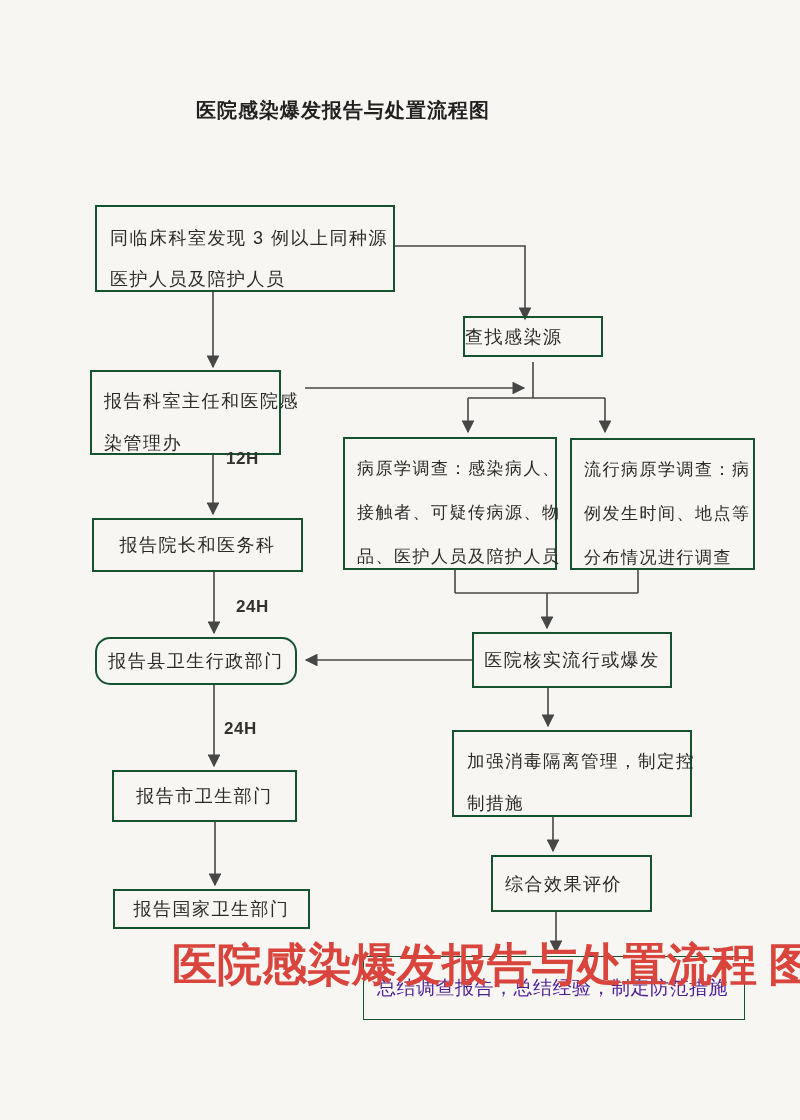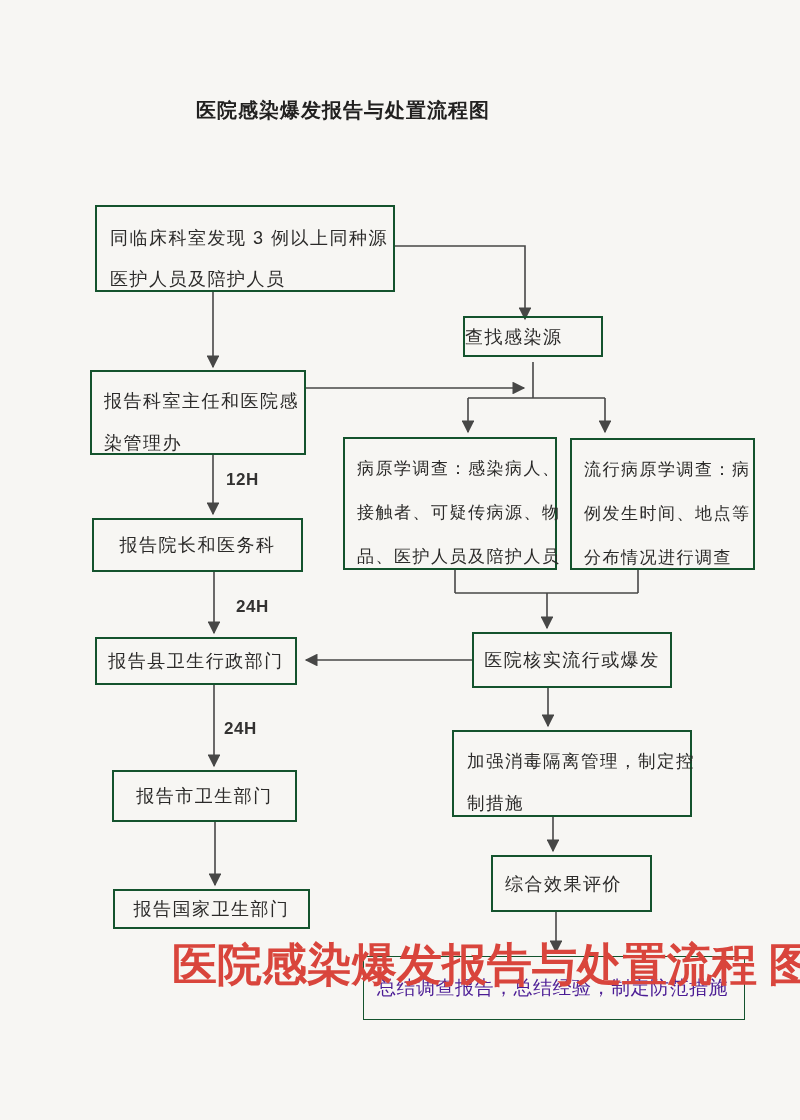--- a/index.html
+++ b/index.html
@@ -108,21 +108,21 @@
 
   <div class="node" style="left:95px;top:205px;width:300px;height:87px;padding:11px 8px 0 13px;line-height:41px;">
     <span class="line">同临床科室发现 3 例以上同种源</span>
     <span class="line">医护人员及陪护人员</span>
   </div>
 
   <div class="node leftpad" style="left:463px;top:316px;width:140px;height:41px;">
     <span class="line">查找感染源</span>
   </div>
 
-  <div class="node" style="left:90px;top:370px;width:216px;height:85px;padding:8px 6px 12px 12px;line-height:42px;">
+  <div class="node" style="left:90px;top:370px;width:191px;height:85px;padding:8px 6px 12px 12px;line-height:42px;">
     <span class="line">报告科室主任和医院感</span>
     <span class="line">染管理办</span>
   </div>
 
   <div class="node" style="left:343px;top:437px;width:214px;height:133px;padding:8px 4px 0 12px;line-height:44px;font-size:17px;">
     <span class="line">病原学调查：感染病人、</span>
     <span class="line">接触者、可疑传病源、物</span>
     <span class="line">品、医护人员及陪护人员</span>
   </div>
 
@@ -133,21 +133,21 @@
   </div>
 
   <div class="node center" style="left:92px;top:518px;width:211px;height:54px;">
     <span class="line">报告院长和医务科</span>
   </div>
 
   <div class="node center" style="left:472px;top:632px;width:200px;height:56px;text-align:center;">
     <span class="line">医院核实流行或爆发</span>
   </div>
 
-  <div class="node center" style="left:95px;top:637px;width:202px;height:48px;">
+  <div class="node center" style="left:95px;top:637px;width:202px;height:48px;border-radius:15px;">
     <span class="line">报告县卫生行政部门</span>
   </div>
 
   <div class="node" style="left:452px;top:730px;width:240px;height:87px;padding:8px 4px 0 13px;line-height:42px;font-size:17.5px;">
     <span class="line">加强消毒隔离管理，制定控</span>
     <span class="line">制措施</span>
   </div>
 
   <div class="node center" style="left:112px;top:770px;width:185px;height:52px;">
     <span class="line">报告市卫生部门</span>
@@ -158,21 +158,21 @@
   </div>
 
   <div class="node center" style="left:113px;top:889px;width:197px;height:40px;">
     <span class="line">报告国家卫生部门</span>
   </div>
 
   <div class="node leftpad" style="left:363px;top:956px;width:382px;height:64px;padding-left:13px;font-size:19px;letter-spacing:0.5px;border-width:1.5px;">
     <span class="line faded-text">总结调查报告，总结经验，制定防范措施</span>
   </div>
 
-  <div class="edge-label" style="left:226px;top:470px;text-align:center;">12H</div>
+  <div class="edge-label" style="left:226px;top:449px;text-align:center;">12H</div>
   <div class="edge-label" style="left:236px;top:597px;">24H</div>
   <div class="edge-label" style="left:224px;top:719px;">24H</div>
 
   <div class="red-overlay">
     <span class="line">医院感染爆发报告与处置流程</span>
     <span class="line">图</span>
   </div>
 
 </div>
 

